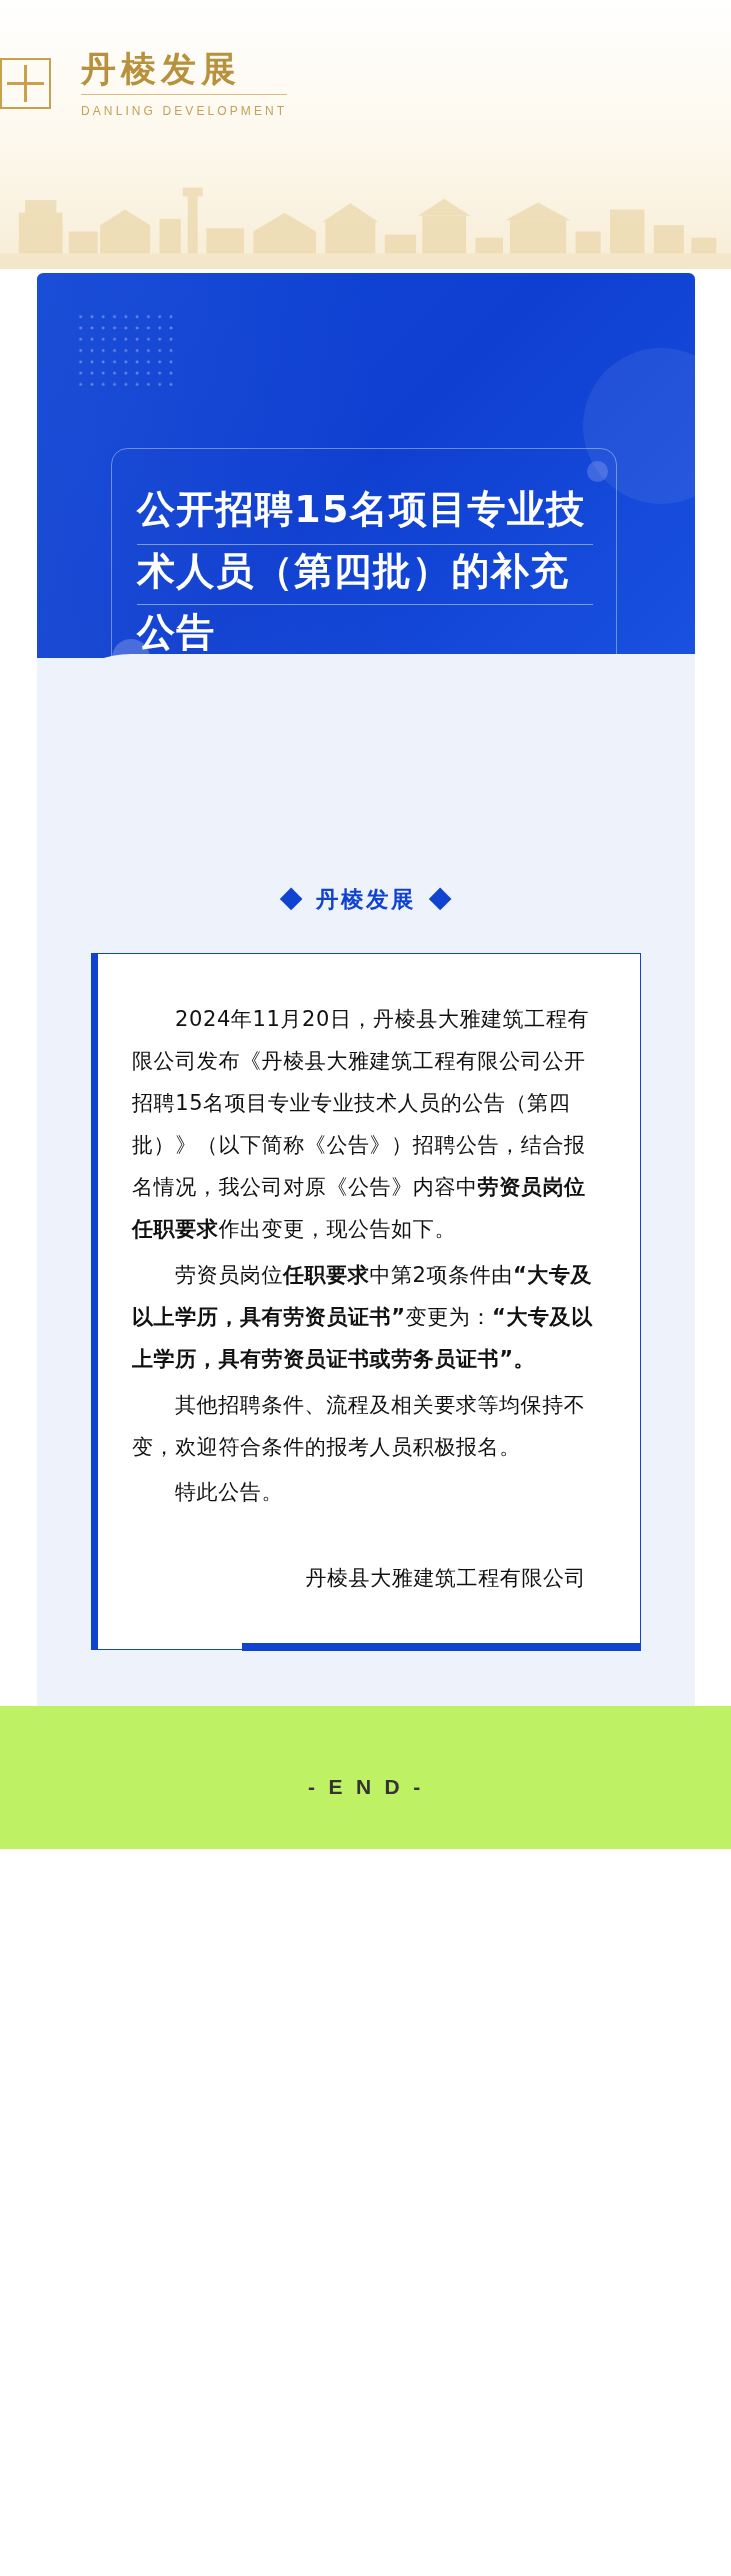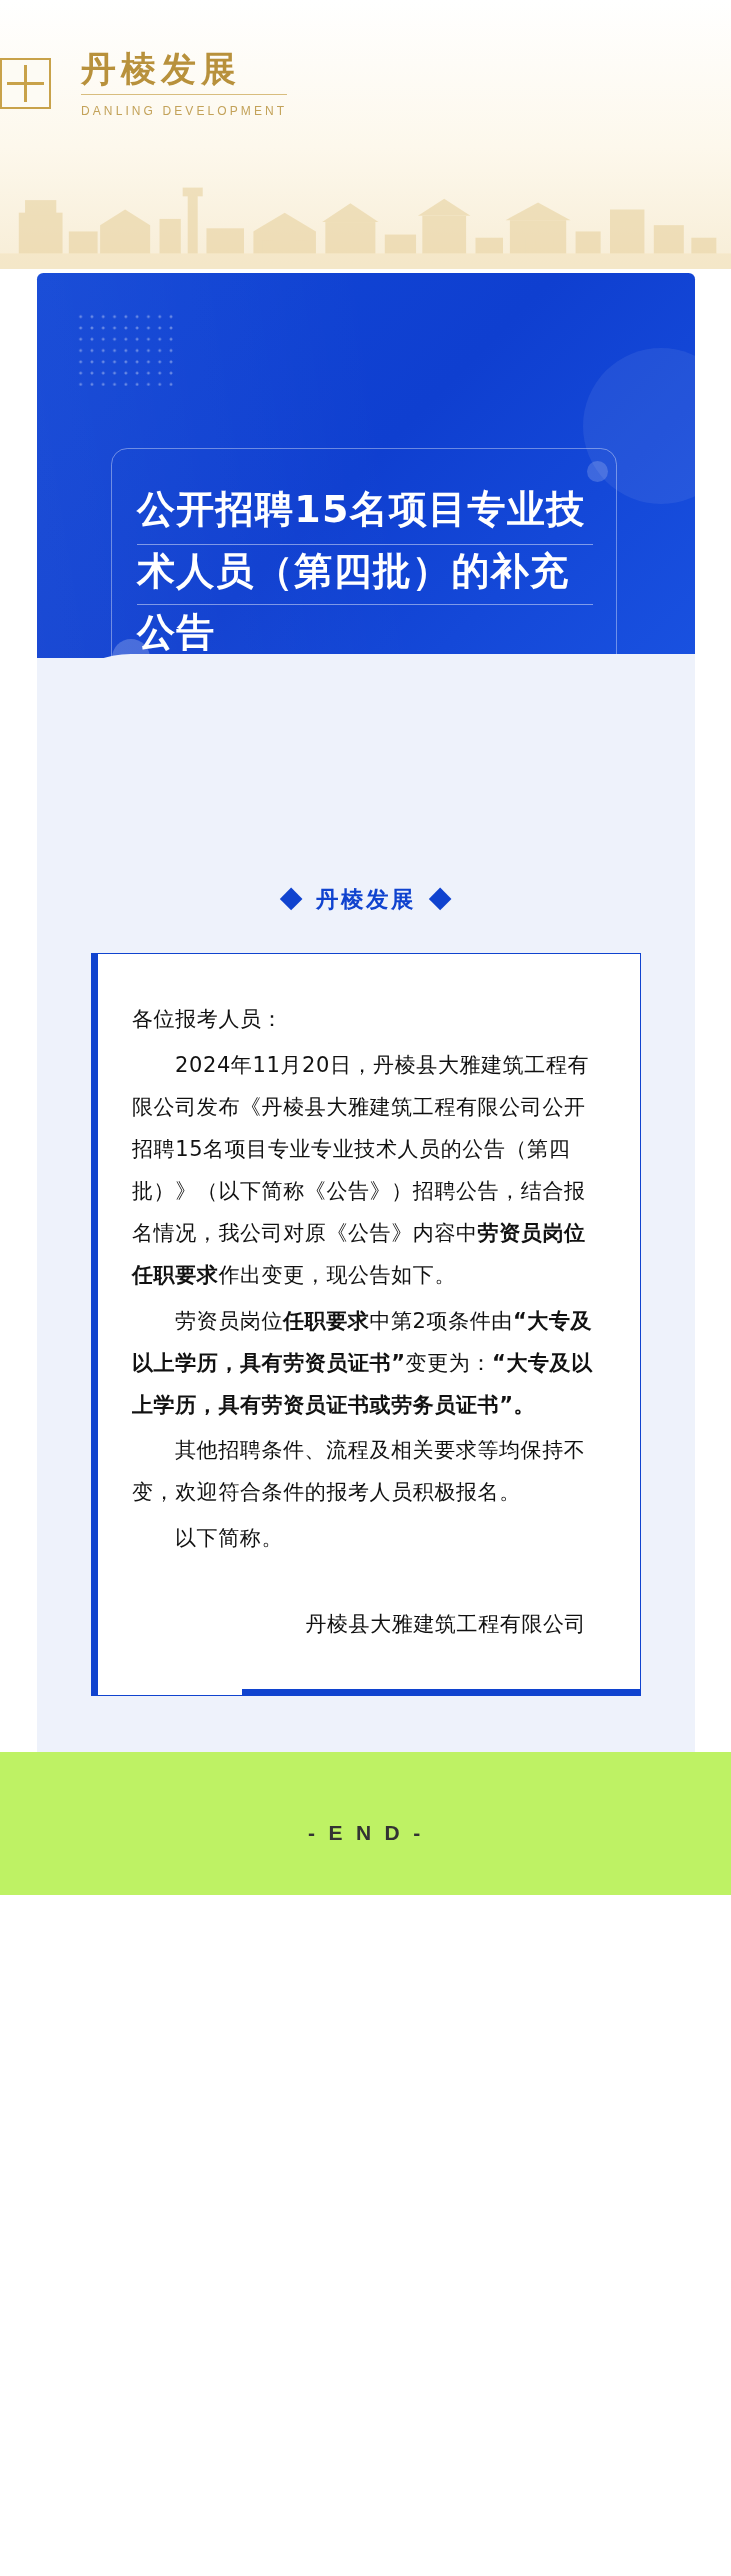--- a/index.html
+++ b/index.html
@@ -292,33 +292,32 @@
 
 <div class="content">
 
   <div class="section-head">
     <span class="diamond"></span>
     <span class="section-title">丹棱发展</span>
     <span class="diamond"></span>
   </div>
 
   <div class="doc-card">
-    <div class="p">各位报考人员：</div>
 
     <div class="p indent">
       <span>2024年11月20日，丹棱县大雅建筑工程有限公司发布《丹棱县大雅建筑工程有限公司公开招聘15名项目专业专业技术人员的公告（第四批）》（以下简称《公告》）招聘公告，结合报名情况，我公司对原《公告》内容中</span><b>劳资员岗位任职要求</b><span>作出变更，现公告如下。</span>
     </div>
 
     <div class="p indent">
       <span>劳资员岗位</span><b>任职要求</b><span>中第2项条件由</span><b>“大专及以上学历，具有劳资员证书”</b><span>变更为：</span><b>“大专及以上学历，具有劳资员证书或劳务员证书”。</b>
     </div>
 
     <div class="p indent">其他招聘条件、流程及相关要求等均保持不变，欢迎符合条件的报考人员积极报名。</div>
 
-    <div class="p indent">以下简称。</div>
+    <div class="p indent">特此公告。</div>
 
     <div class="sign">
       <div>丹棱县大雅建筑工程有限公司</div>
     </div>
   </div>
 </div>
 
 <div class="footer">- E N D -</div>
 
 

